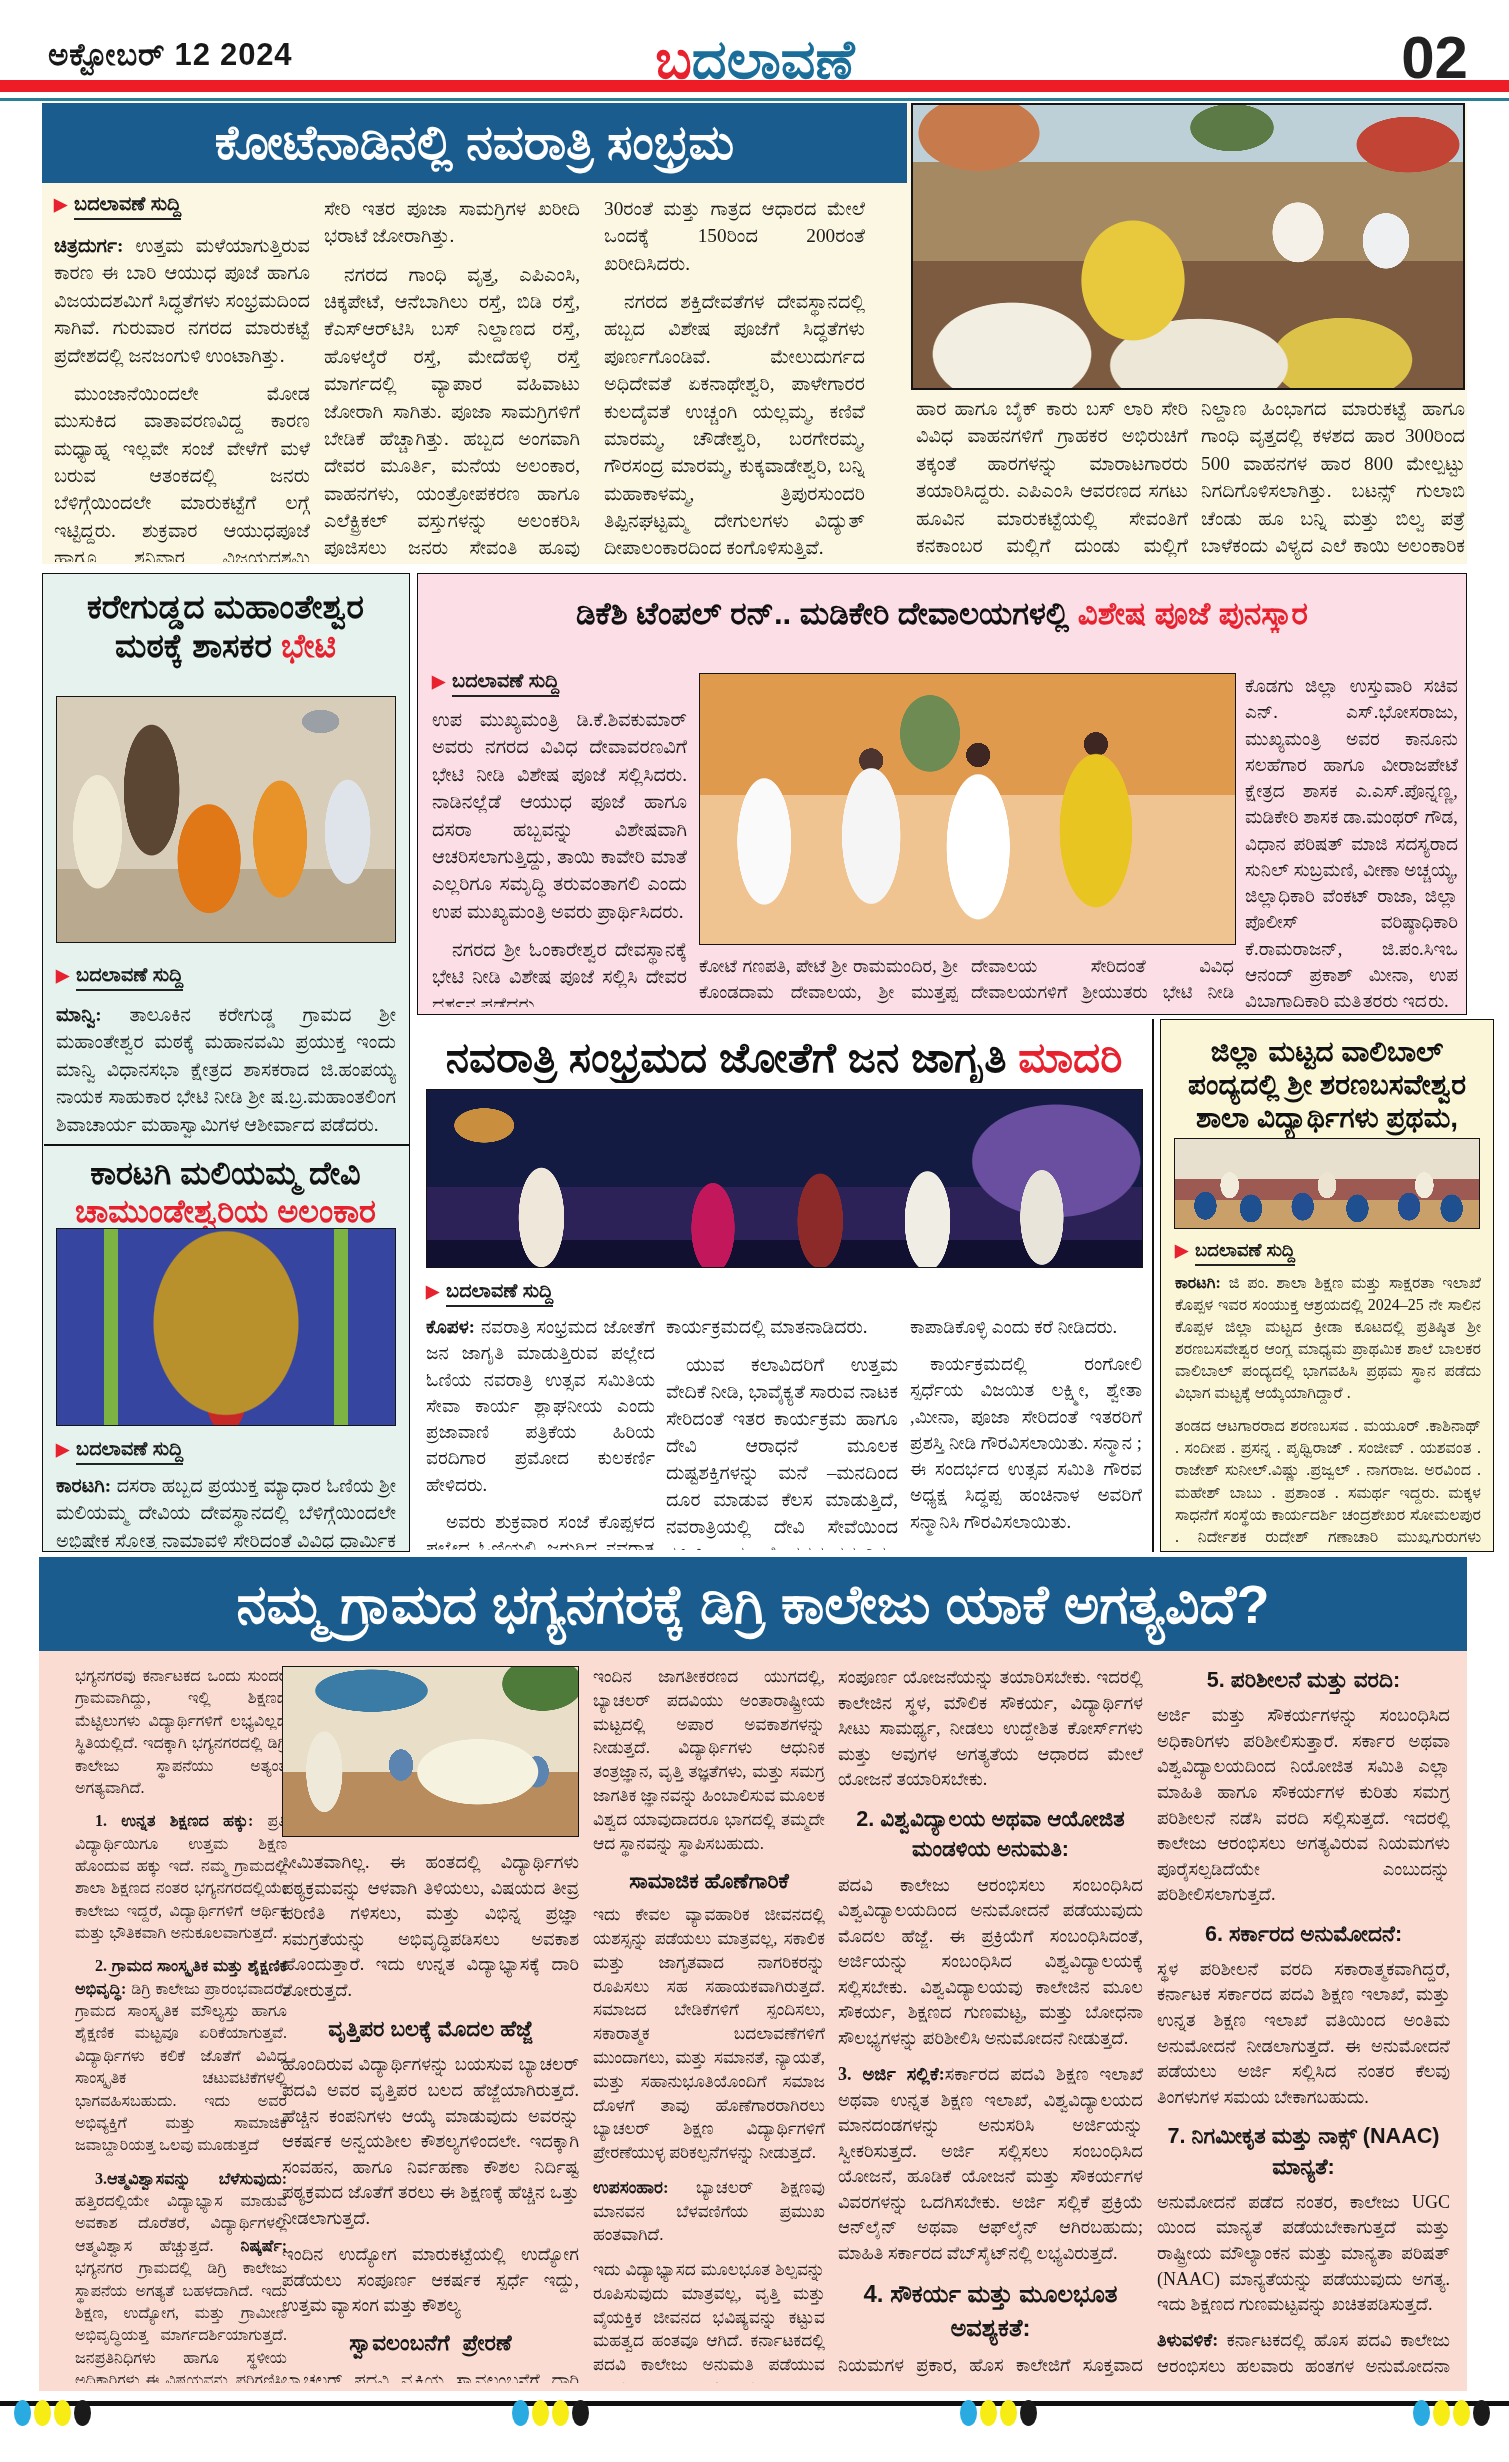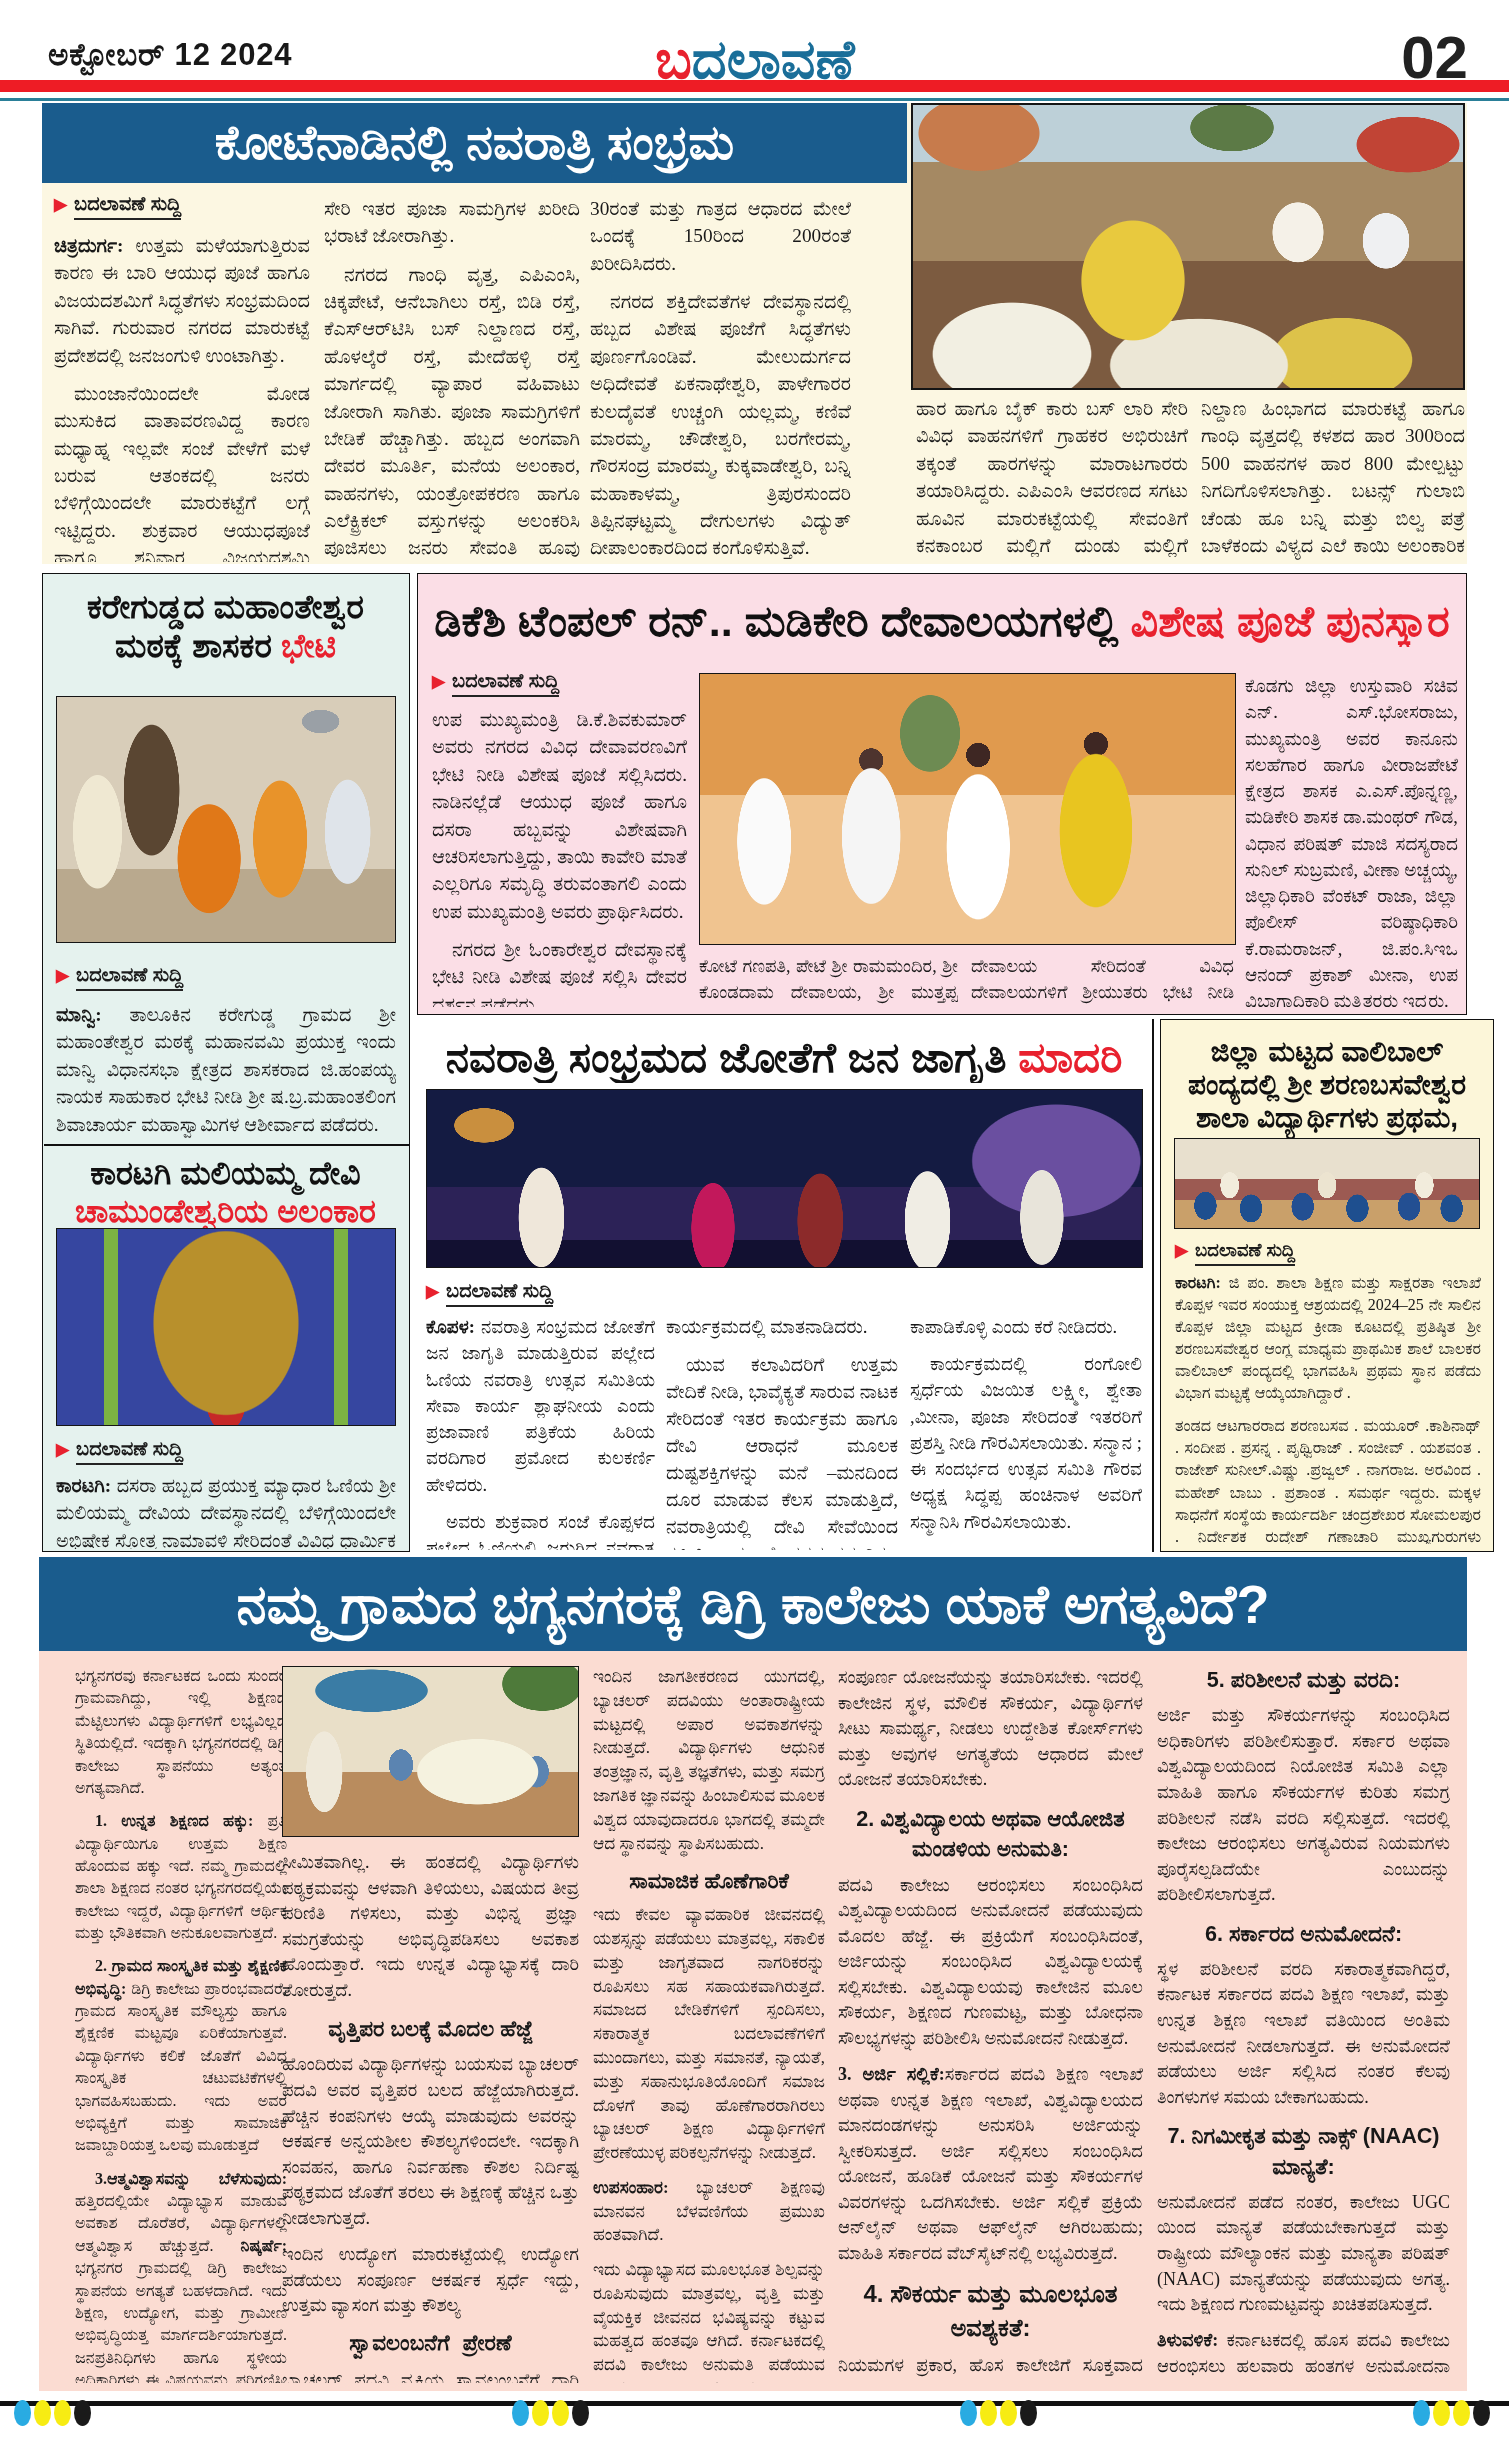--- a/index.html
+++ b/index.html
@@ -58,21 +58,21 @@
   <div class="t" style="left:54px;top:232px;width:256px;height:330px;font-size:19.3px;">
     <p class="noind"><b class="dl">ಚಿತ್ರದುರ್ಗ:</b> <span>ಉತ್ತಮ ಮಳೆಯಾಗುತ್ತಿರುವ ಕಾರಣ ಈ ಬಾರಿ ಆಯುಧ ಪೂಜೆ ಹಾಗೂ ವಿಜಯದಶಮಿಗೆ ಸಿದ್ಧತೆಗಳು ಸಂಭ್ರಮದಿಂದ ಸಾಗಿವೆ. ಗುರುವಾರ ನಗರದ ಮಾರುಕಟ್ಟೆ ಪ್ರದೇಶದಲ್ಲಿ ಜನಜಂಗುಳಿ ಉಂಟಾಗಿತ್ತು.</span></p>
     <p>ಮುಂಜಾನೆಯಿಂದಲೇ ಮೋಡ ಮುಸುಕಿದ ವಾತಾವರಣವಿದ್ದ ಕಾರಣ ಮಧ್ಯಾಹ್ನ ಇಲ್ಲವೇ ಸಂಜೆ ವೇಳೆಗೆ ಮಳೆ ಬರುವ ಆತಂಕದಲ್ಲಿ ಜನರು ಬೆಳಿಗ್ಗೆಯಿಂದಲೇ ಮಾರುಕಟ್ಟೆಗೆ ಲಗ್ಗೆ ಇಟ್ಟಿದ್ದರು. ಶುಕ್ರವಾರ ಆಯುಧಪೂಜೆ ಹಾಗೂ ಶನಿವಾರ ವಿಜಯದಶಮಿ ನಡೆಯಲಿದೆ.</p>
 
   </div>
   <div class="t" style="left:324px;top:195px;width:256px;height:368px;font-size:19.3px;">
     <p class="noind">ಸೇರಿ ಇತರ ಪೂಜಾ ಸಾಮಗ್ರಿಗಳ ಖರೀದಿ ಭರಾಟೆ ಜೋರಾಗಿತ್ತು.</p>
     <p>ನಗರದ ಗಾಂಧಿ ವೃತ್ತ, ಎಪಿಎಂಸಿ, ಚಿಕ್ಕಪೇಟೆ, ಆನೆಬಾಗಿಲು ರಸ್ತೆ, ಬಿಡಿ ರಸ್ತೆ, ಕೆಎಸ್‌ಆರ್‌ಟಿಸಿ ಬಸ್ ನಿಲ್ದಾಣದ ರಸ್ತೆ, ಹೊಳಲ್ಕೆರೆ ರಸ್ತೆ, ಮೇದೆಹಳ್ಳಿ ರಸ್ತೆ ಮಾರ್ಗದಲ್ಲಿ ವ್ಯಾಪಾರ ವಹಿವಾಟು ಜೋರಾಗಿ ಸಾಗಿತು. ಪೂಜಾ ಸಾಮಗ್ರಿಗಳಿಗೆ ಬೇಡಿಕೆ ಹೆಚ್ಚಾಗಿತ್ತು. ಹಬ್ಬದ ಅಂಗವಾಗಿ ದೇವರ ಮೂರ್ತಿ, ಮನೆಯ ಅಲಂಕಾರ, ವಾಹನಗಳು, ಯಂತ್ರೋಪಕರಣ ಹಾಗೂ ಎಲೆಕ್ಟ್ರಿಕಲ್ ವಸ್ತುಗಳನ್ನು ಅಲಂಕರಿಸಿ ಪೂಜಿಸಲು ಜನರು ಸೇವಂತಿ ಹೂವು ಖರೀದಿಗೆ ಮುಗಿಬಿದ್ದಿದ್ದರು. ಇದರಿಂದ ಸಗಟು ಮಾರುಕಟ್ಟೆಯಲ್ಲಿ ಹಳದಿ ಸೇವಂತಿಗೆ ಹೆಚ್ಚಿನ ಬೇಡಿಕೆ ಉಂಟಾಗಿತ್ತು.</p>
 
   </div>
-  <div class="t" style="left:590px;top:195px;width:261px;height:368px;font-size:19.3px;font-family:Liberation Serif, serif;">
+  <div class="t" style="left:604px;top:195px;width:261px;height:368px;font-size:19.3px;font-family:Liberation Serif, serif;">
     <p class="noind">30ರಂತೆ ಮತ್ತು ಗಾತ್ರದ ಆಧಾರದ ಮೇಲೆ ಒಂದಕ್ಕೆ 150ರಿಂದ 200ರಂತೆ ಖರೀದಿಸಿದರು.</p>
     <p>ನಗರದ ಶಕ್ತಿದೇವತೆಗಳ ದೇವಸ್ಥಾನದಲ್ಲಿ ಹಬ್ಬದ ವಿಶೇಷ ಪೂಜೆಗೆ ಸಿದ್ಧತೆಗಳು ಪೂರ್ಣಗೊಂಡಿವೆ. ಮೇಲುದುರ್ಗದ ಅಧಿದೇವತೆ ಏಕನಾಥೇಶ್ವರಿ, ಪಾಳೇಗಾರರ ಕುಲದೈವತೆ ಉಚ್ಚಂಗಿ ಯಲ್ಲಮ್ಮ, ಕಣಿವೆ ಮಾರಮ್ಮ, ಚೌಡೇಶ್ವರಿ, ಬರಗೇರಮ್ಮ, ಗೌರಸಂದ್ರ ಮಾರಮ್ಮ, ಕುಕ್ಕವಾಡೇಶ್ವರಿ, ಬನ್ನಿ ಮಹಾಕಾಳಮ್ಮ, ತ್ರಿಪುರಸುಂದರಿ ತಿಪ್ಪಿನಘಟ್ಟಮ್ಮ ದೇಗುಲಗಳು ವಿದ್ಯುತ್ ದೀಪಾಲಂಕಾರದಿಂದ ಕಂಗೊಳಿಸುತ್ತಿವೆ.</p>
 
   </div>
   <div class="t" style="left:916px;top:395px;width:272px;height:165px;font-size:19.3px;">
     <p class="noind">ಹಾರ ಹಾಗೂ ಬೈಕ್ ಕಾರು ಬಸ್ ಲಾರಿ ಸೇರಿ ವಿವಿಧ ವಾಹನಗಳಿಗೆ ಗ್ರಾಹಕರ ಅಭಿರುಚಿಗೆ ತಕ್ಕಂತೆ ಹಾರಗಳನ್ನು ಮಾರಾಟಗಾರರು ತಯಾರಿಸಿದ್ದರು. ಎಪಿಎಂಸಿ ಆವರಣದ ಸಗಟು ಹೂವಿನ ಮಾರುಕಟ್ಟೆಯಲ್ಲಿ ಸೇವಂತಿಗೆ ಕನಕಾಂಬರ ಮಲ್ಲಿಗೆ ದುಂಡು ಮಲ್ಲಿಗೆ ಹೂವುಗಳು 1000ಕ್ಕೆ ತಲಾ 5ರಿಂದ 8ಮಾರಿನಂತೆ ಮಾರಾಟವಾದವು. ಖಾಸಗಿ ಬಸ್</p>
   </div>
   <div class="t" style="left:1201px;top:395px;width:264px;height:165px;font-size:19.3px;">
     <p class="noind">ನಿಲ್ದಾಣ ಹಿಂಭಾಗದ ಮಾರುಕಟ್ಟೆ ಹಾಗೂ ಗಾಂಧಿ ವೃತ್ತದಲ್ಲಿ ಕಳಶದ ಹಾರ 300ರಿಂದ 500 ವಾಹನಗಳ ಹಾರ 800 ಮೇಲ್ಪಟ್ಟು ನಿಗದಿಗೊಳಿಸಲಾಗಿತ್ತು. ಬಟನ್ಸ್ ಗುಲಾಬಿ ಚೆಂಡು ಹೂ ಬನ್ನಿ ಮತ್ತು ಬಿಲ್ವ ಪತ್ರೆ ಬಾಳೆಕಂದು ವಿಳ್ಯದ ಎಲೆ ಕಾಯಿ ಅಲಂಕಾರಿಕ ವಸ್ತುಗಳಿಗೂ ಬೇಡಿಕೆ ಹೆಚ್ಚಿತ್ತು.</p>
   </div>
@@ -117,21 +117,21 @@
       linear-gradient(#3646a0 0 100%);"></div>
 
   <div class="bnews" style="left:56px;top:1438px;">
     <span class="tri">▶</span><span class="bl">ಬದಲಾವಣೆ ಸುದ್ದಿ</span>
   </div>
   <div class="t" style="left:56px;top:1472px;width:340px;height:77px;font-size:19.3px;">
     <p class="noind"><b class="dl">ಕಾರಟಗಿ:</b> <span>ದಸರಾ ಹಬ್ಬದ ಪ್ರಯುಕ್ತ ಮ್ಯಾಧಾರ ಓಣಿಯ ಶ್ರೀ ಮಲಿಯಮ್ಮ ದೇವಿಯ ದೇವಸ್ಥಾನದಲ್ಲಿ ಬೆಳಿಗ್ಗೆಯಿಂದಲೇ ಅಭಿಷೇಕ ಸ್ತೋತ್ರ ನಾಮಾವಳಿ ಸೇರಿದಂತೆ ವಿವಿಧ ಧಾರ್ಮಿಕ ವಿಧಾನಗಳಿಂದ ಪೂಜೆ ನೆರವೇರಿದವು. ಮಲಿಯಮ್ಮ ದೇವಿಗೆ ಚಾಮುಂಡೇಶ್ವರಿ ಅಲಂಕಾರ ಮಾಡಲಾಯಿತು.</span></p>
   </div>
 
   <div class="panel" style="left:417px;top:573px;width:1050px;height:442px;background:#fbdee6;"></div>
-  <div class="hl" style="left:426px;top:596px;width:1032px;font-size:43px;white-space:nowrap;overflow:hidden;">
+  <div class="hl" style="left:426px;top:596px;width:1032px;font-size:31px;white-space:nowrap;overflow:hidden;">
     <span>ಡಿಕೆಶಿ ಟೆಂಪಲ್ ರನ್.. ಮಡಿಕೇರಿ ದೇವಾಲಯಗಳಲ್ಲಿ </span><span class="red">ವಿಶೇಷ ಪೂಜೆ ಪುನಸ್ಕಾರ</span>
   </div>
   <div class="bnews" style="left:432px;top:670px;">
     <span class="tri">▶</span><span class="bl">ಬದಲಾವಣೆ ಸುದ್ದಿ</span>
   </div>
   <div class="t" style="left:432px;top:706px;width:255px;height:301px;font-size:19.3px;">
     <p class="noind">ಉಪ ಮುಖ್ಯಮಂತ್ರಿ ಡಿ.ಕೆ.ಶಿವಕುಮಾರ್ ಅವರು ನಗರದ ವಿವಿಧ ದೇವಾವರಣವಿಗೆ ಭೇಟಿ ನೀಡಿ ವಿಶೇಷ ಪೂಜೆ ಸಲ್ಲಿಸಿದರು. ನಾಡಿನಲ್ಲೆಡೆ ಆಯುಧ ಪೂಜೆ ಹಾಗೂ ದಸರಾ ಹಬ್ಬವನ್ನು ವಿಶೇಷವಾಗಿ ಆಚರಿಸಲಾಗುತ್ತಿದ್ದು, ತಾಯಿ ಕಾವೇರಿ ಮಾತೆ ಎಲ್ಲರಿಗೂ ಸಮೃದ್ಧಿ ತರುವಂತಾಗಲಿ ಎಂದು ಉಪ ಮುಖ್ಯಮಂತ್ರಿ ಅವರು ಪ್ರಾರ್ಥಿಸಿದರು.</p>
     <p>ನಗರದ ಶ್ರೀ ಓಂಕಾರೇಶ್ವರ ದೇವಸ್ಥಾನಕ್ಕೆ ಭೇಟಿ ನೀಡಿ ವಿಶೇಷ ಪೂಜೆ ಸಲ್ಲಿಸಿ ದೇವರ ದರ್ಶನ ಪಡೆದರು.</p>
   </div>
 

